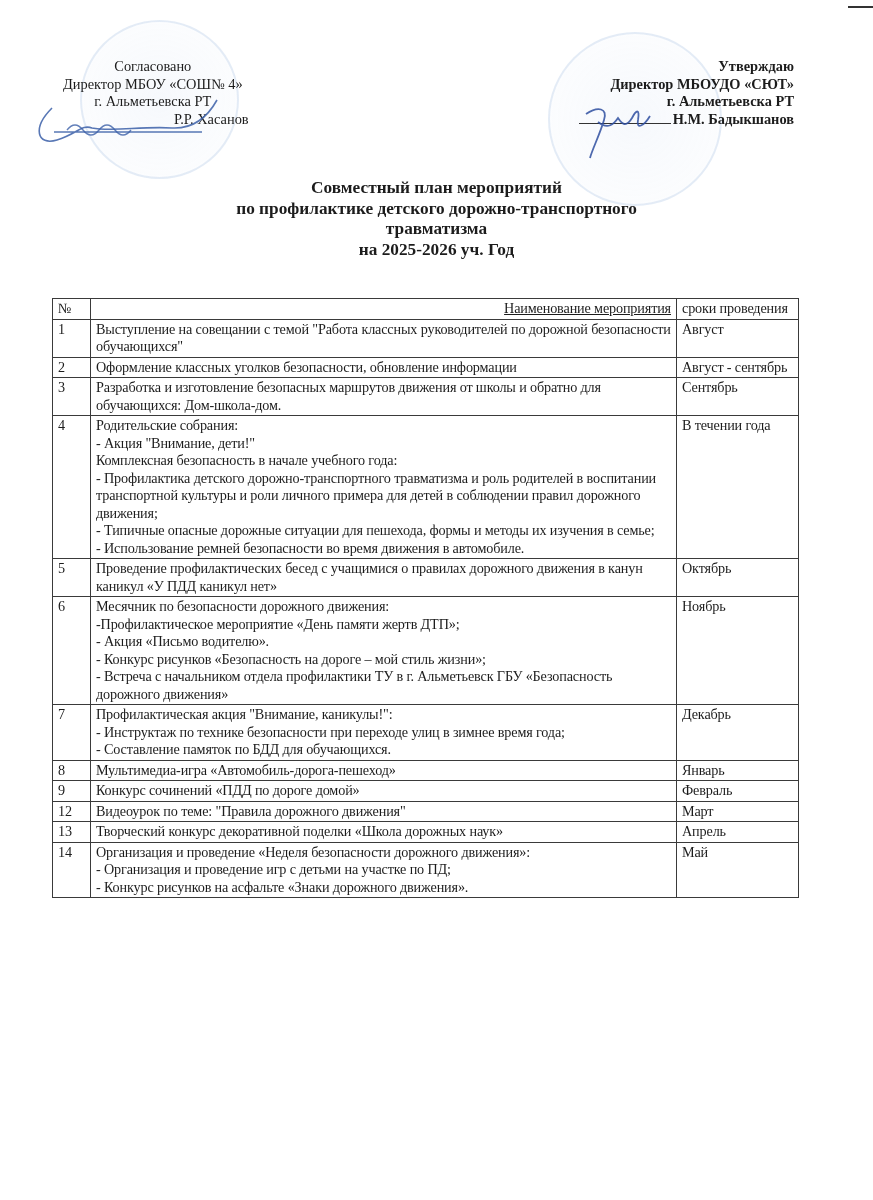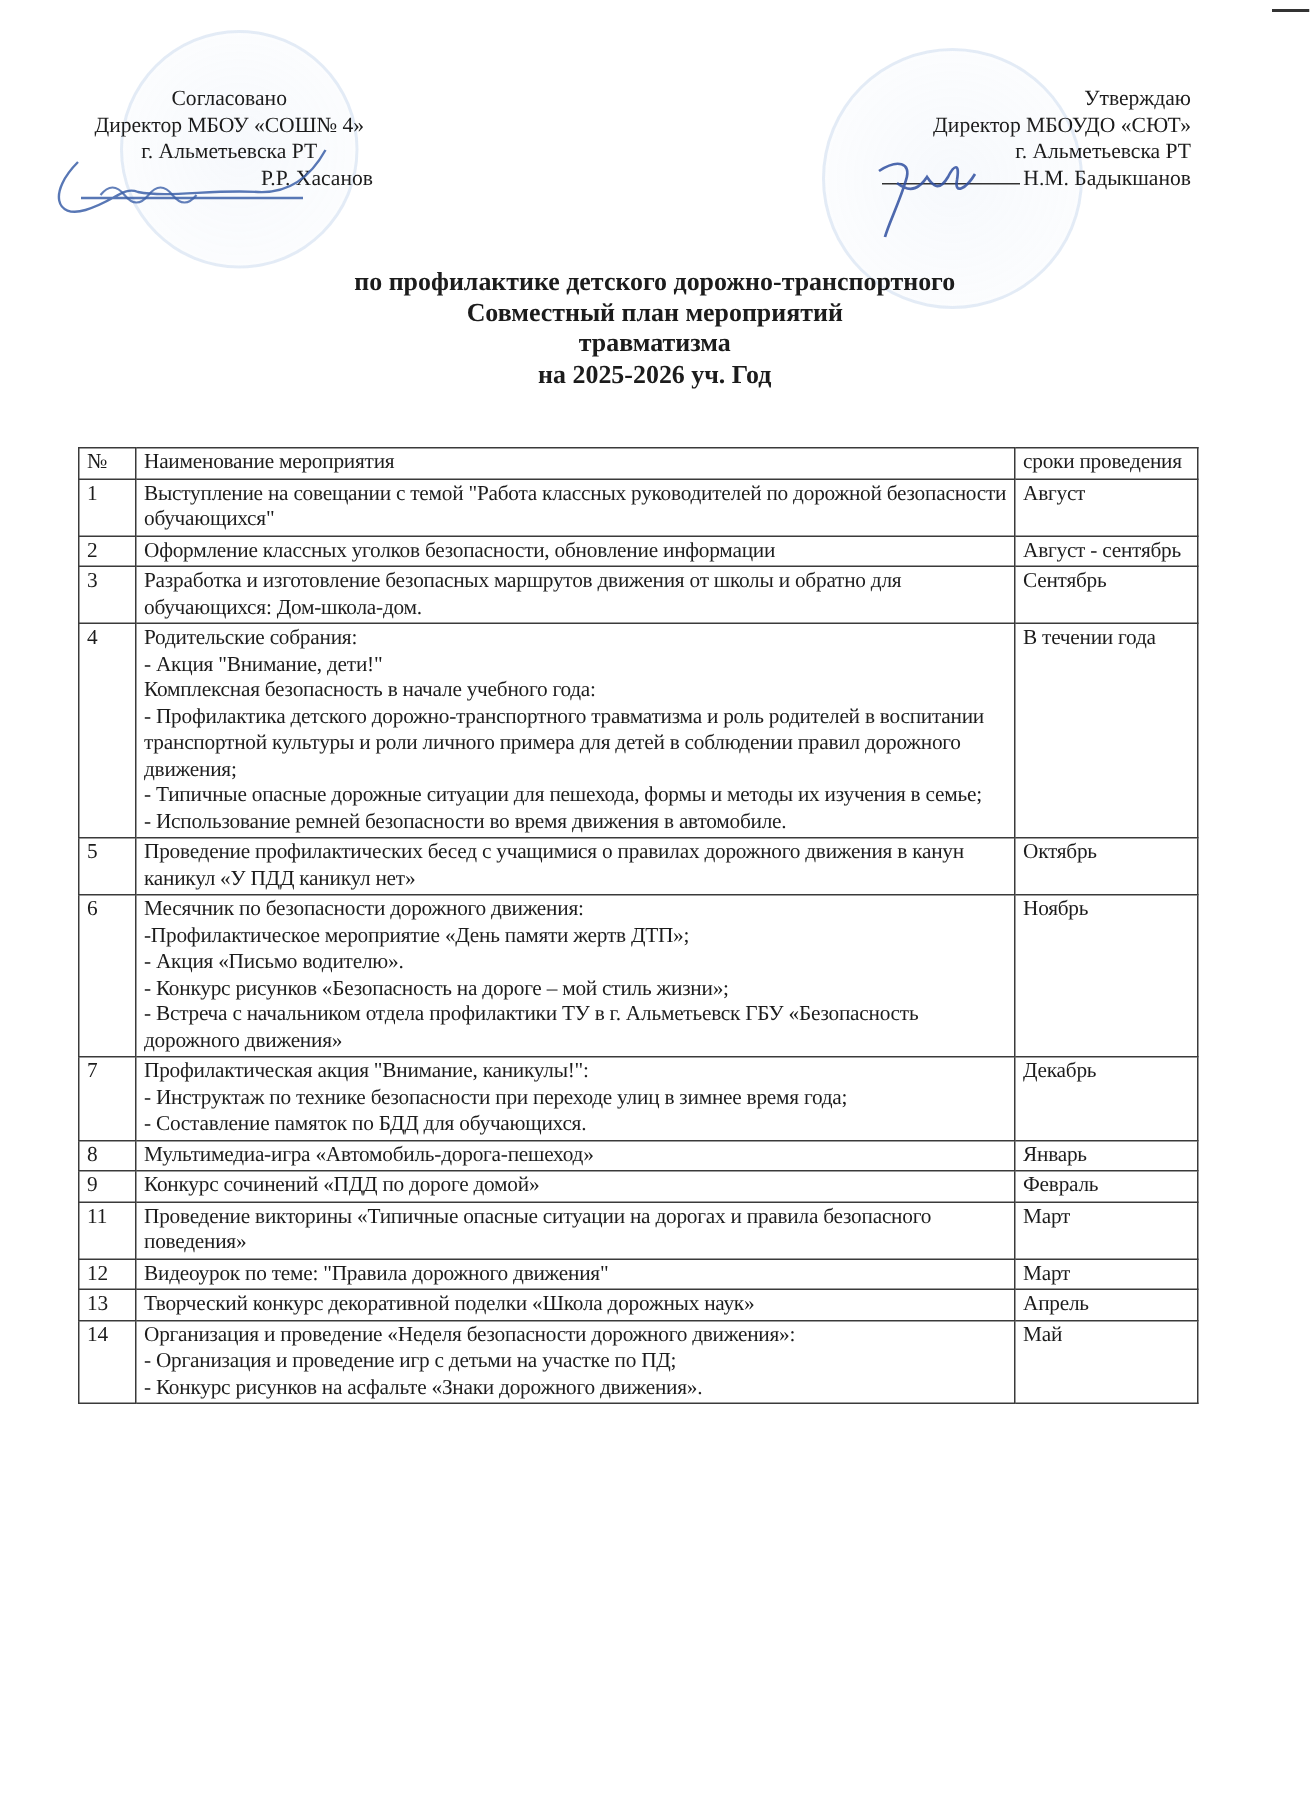--- a/index.html
+++ b/index.html
@@ -8,21 +8,21 @@
       font-family: "Liberation Serif", serif; color: #1c1c1c;
     }
     .page-mark {
       position: absolute; top: 6px; right: 0px; width: 25px; height: 2px; background: #333;
     }
     .approval-left {
       position: absolute; left: 57px; top: 58px; font-size: 14.4px; line-height: 17.5px; text-align: center;
     }
     .approval-left .line.indent { padding-left: 117px; font-family: Liberation Serif, serif; }
     .approval-right {
-      position: absolute; right: 79px; top: 58px; font-size: 14.4px; line-height: 17.5px; text-align: right;
+      position: absolute; right: 79px; top: 58px; font-size: 14.4px; line-height: 17.5px; text-align: right; font-weight: bold;
     }
     .sig-line { display: inline-block; width: 92px; border-bottom: 1px solid #333; margin-right: 2px; vertical-align: baseline; }
     .stamp {
       position: absolute; border-radius: 50%; border: 2px solid rgba(120,160,210,0.18);
       background: radial-gradient(circle, rgba(170,195,230,0.10), rgba(170,195,230,0.02));
       pointer-events: none;
     }
     .stamp.left { left: 80px; top: 20px; width: 155px; height: 155px; }
     .stamp.right { left: 548px; top: 32px; width: 170px; height: 170px; }
     .signature { position: absolute; pointer-events: none; }
@@ -35,21 +35,21 @@
     table.plan {
       position: absolute; left: 52px; top: 298px; width: 746px;
       border-collapse: collapse; font-family: "Liberation Sans", sans-serif; font-size: 13px;
       line-height: 17.5px; table-layout: fixed;
     }
     table.plan td, table.plan th {
       border: 1px solid #3a3a3a; vertical-align: top; padding: 1px 5px 1px 5px;
       font-weight: normal; text-align: left;
       font-family: "Liberation Serif", serif; font-size: 14.2px; letter-spacing: -0.15px;
     }
-    table.plan th.name-col { text-align: left; }
+    table.plan th.name-col { text-align: right; text-decoration: underline; }
     col.c1 { width: 38px; }
     col.c2 { width: 586px; }
     col.c3 { width: 122px; }
     .multiline { white-space: pre-line; }
   </style>
 </head>
 <body>
 
 <div class="page-mark"></div>
 
@@ -73,22 +73,22 @@
   <div class="line">Директор МБОУДО «СЮТ»</div>
   <div class="line">г. Альметьевска РТ</div>
   <div class="line"><span class="sig-line"></span><span>Н.М. Бадыкшанов</span></div>
 </div>
 
 <svg class="signature right" width="90" height="60">
   <path d="M8 14 C 20 6, 30 8, 26 20 C 22 34, 14 50, 12 58 M 20 22 C 30 30, 36 24, 40 18 C 44 24, 48 28, 54 18 C 58 10, 62 8, 60 20 C 58 30, 66 26, 72 16" fill="none" stroke="#2f4fa0" stroke-width="1.8" opacity="0.85"></path>
 </svg>
 
 <div class="doc-title">
+  <div>Совместный план мероприятий</div>
   <div>по профилактике детского дорожно-транспортного</div>
-  <div>Совместный план мероприятий</div>
   <div>травматизма</div>
   <div>на 2025-2026 уч. Год</div>
 </div>
 
 <table class="plan">
   <colgroup>
       <col class="c1">
       <col class="c2">
       <col class="c3">
     </colgroup>
@@ -150,25 +150,20 @@
         <td>8</td>
         <td class="multiline">Мультимедиа-игра «Автомобиль-дорога-пешеход»</td>
         <td>Январь</td>
       </tr>
     <tr>
         <td>9</td>
         <td class="multiline">Конкурс сочинений «ПДД по дороге домой»</td>
         <td>Февраль</td>
       </tr>
     <tr>
-        <td>11</td>
-        <td class="multiline">Проведение викторины «Типичные опасные ситуации на дорогах и правила безопасного поведения»</td>
-        <td>Март</td>
-      </tr>
-    <tr>
         <td>12</td>
         <td class="multiline">Видеоурок по теме: "Правила дорожного движения"</td>
         <td>Март</td>
       </tr>
     <tr>
         <td>13</td>
         <td class="multiline">Творческий конкурс декоративной поделки «Школа дорожных наук»</td>
         <td>Апрель</td>
       </tr>
     <tr>

